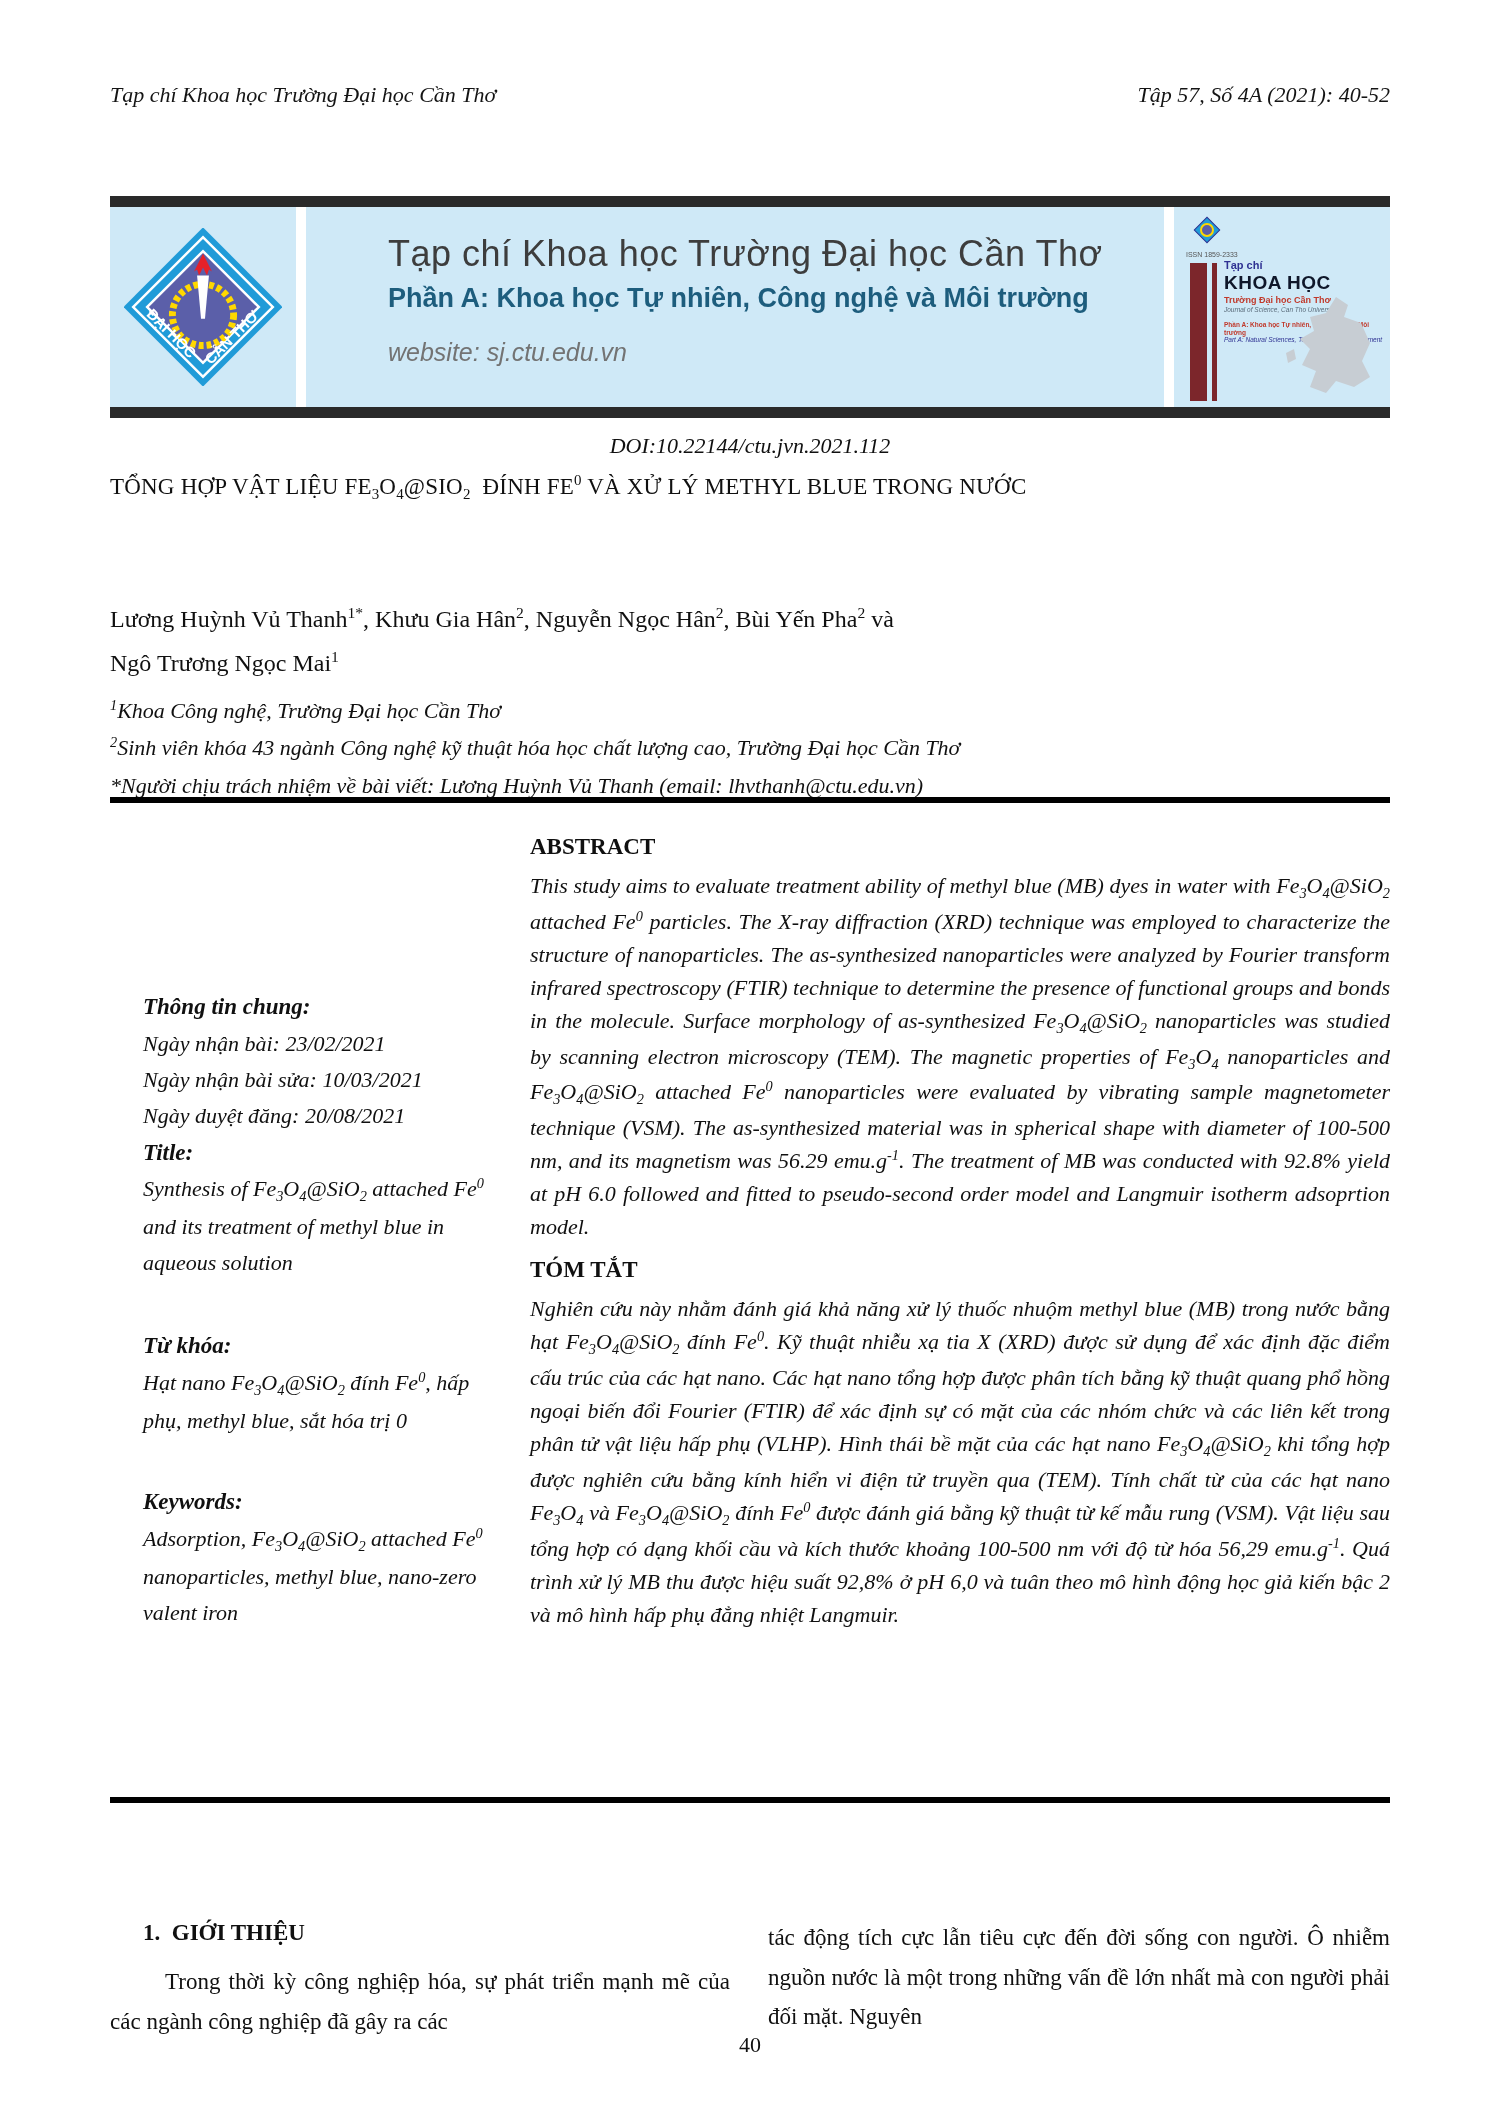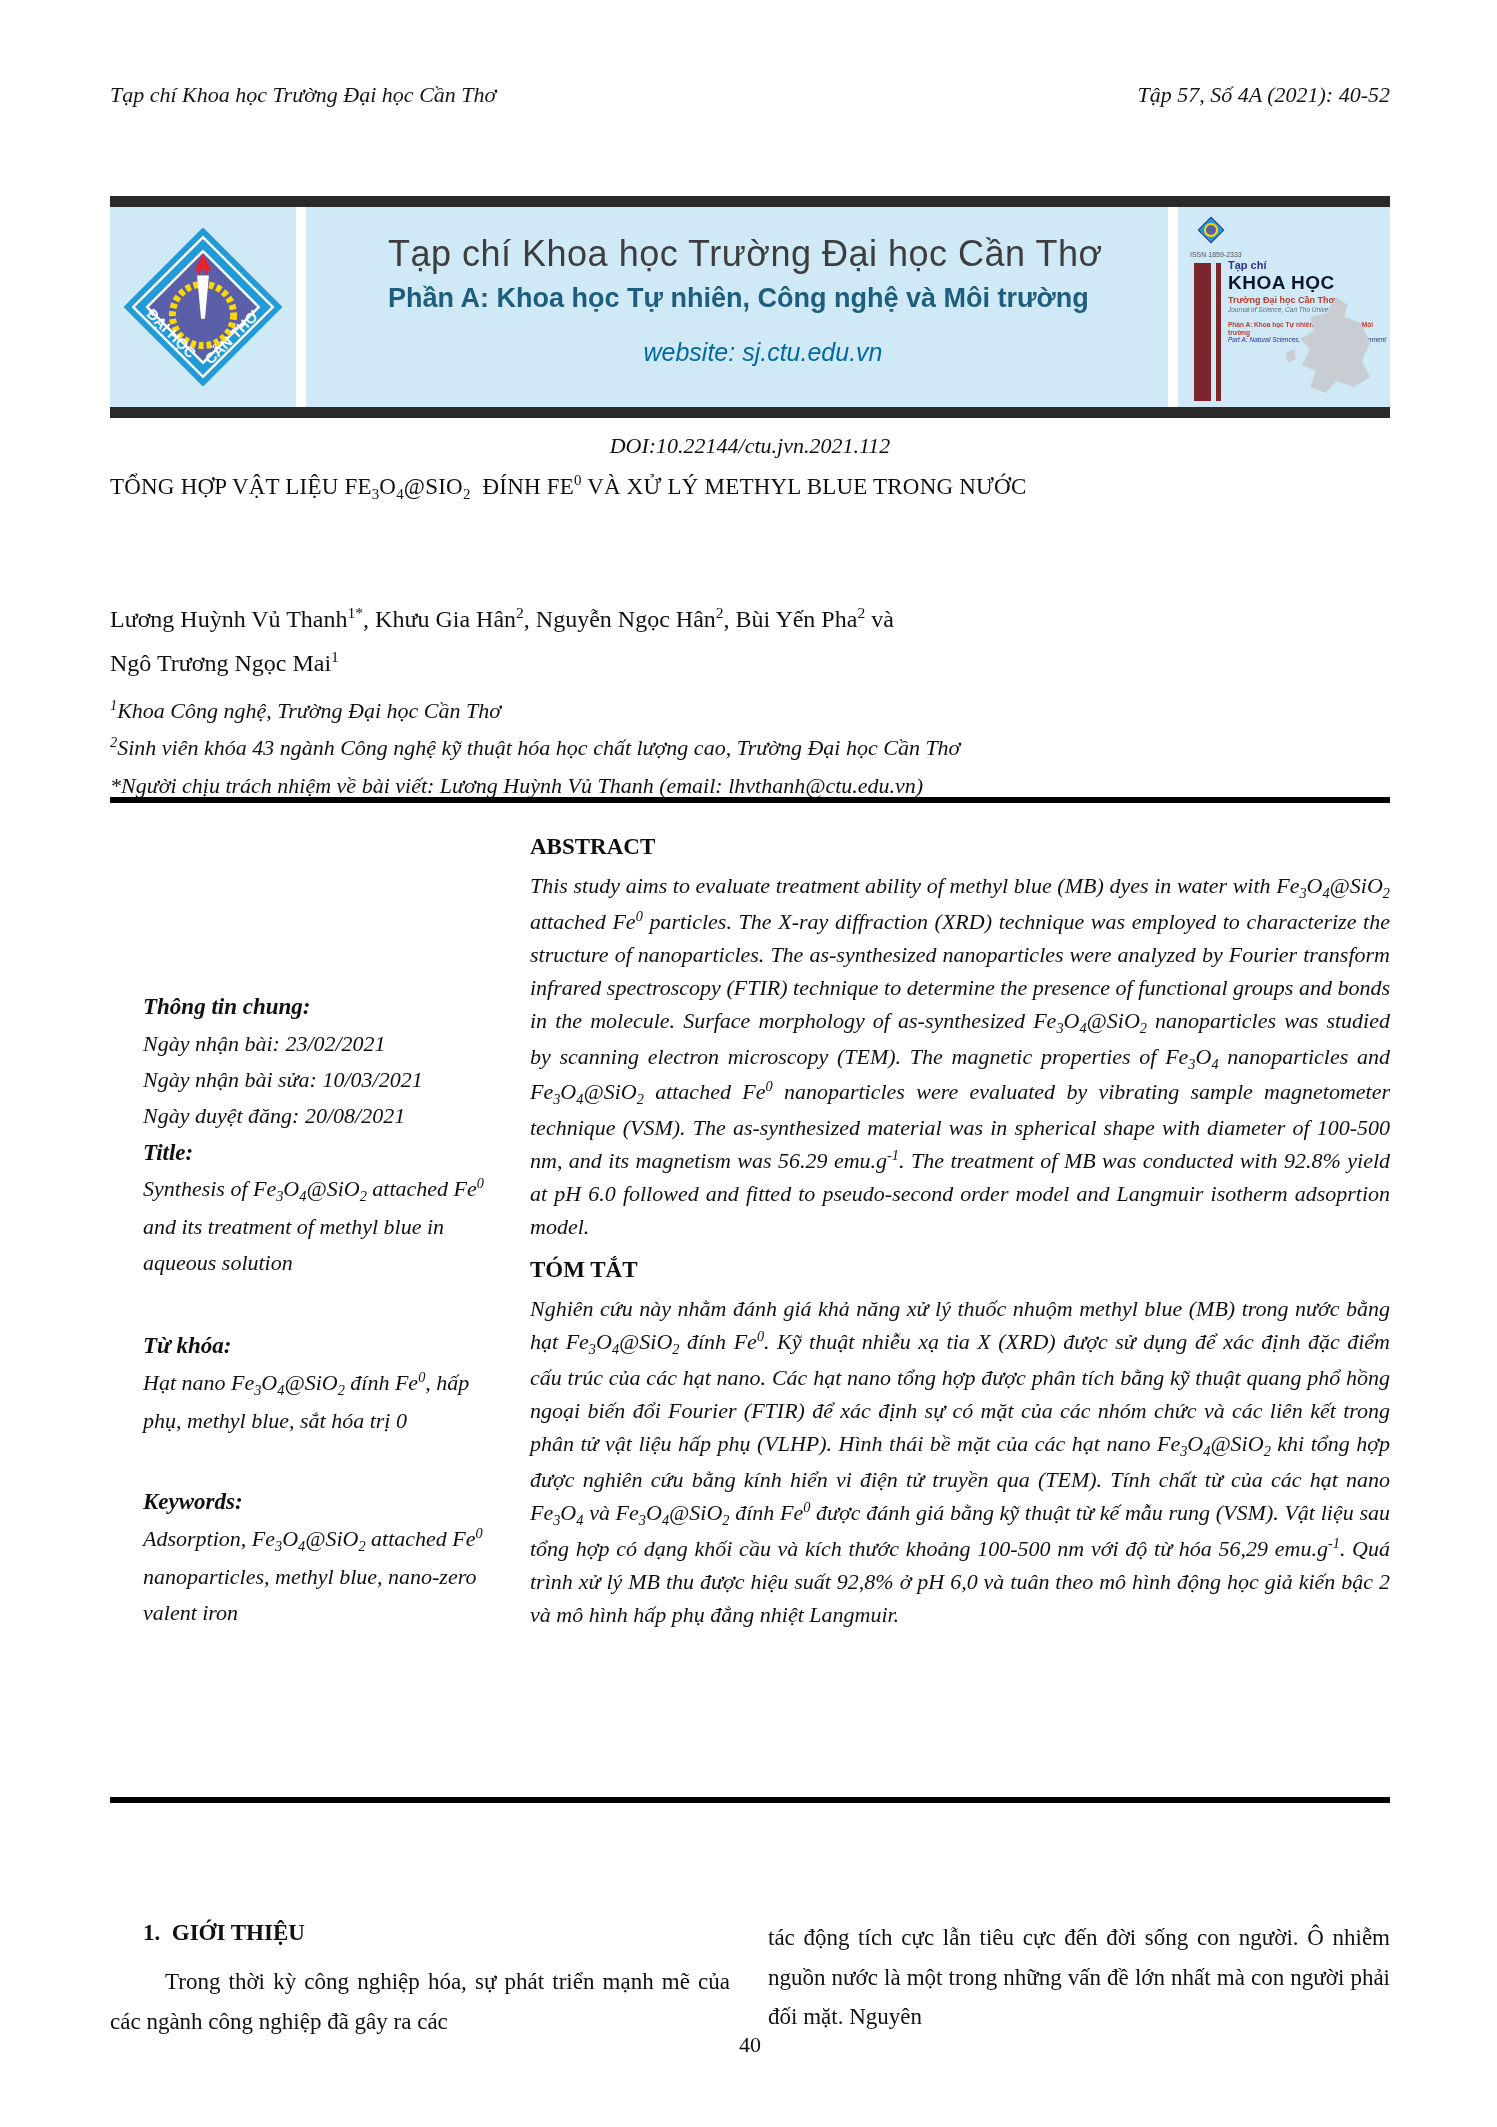--- a/index.html
+++ b/index.html
@@ -11,22 +11,22 @@
 
   
   .banner{top:196px;}
   .banner .bar{height:11px;background:#2a2a2a;}
   .banner-mid{display:flex;height:200px;background:#ffffff;}
   .panel{background:#cfe9f7;}
   .logo-panel{width:186px;display:flex;align-items:center;justify-content:center;margin-right:10px;}
   .center-panel{flex:1;margin-right:10px;padding:26px 30px 16px 82px;box-sizing:border-box;font-family:"Liberation Sans",sans-serif;}
   .banner-title{font-size:36px;color:#3d3d3d;letter-spacing:0.5px;}
   .banner-section{font-size:27px;font-weight:bold;color:#1d5d7d;margin-top:8px;}
-  .banner-web{font-size:25px;font-style:italic;color:#0369a1;margin-top:24px;text-align:center;}
-  .cover-panel{width:164px;position:relative;overflow:hidden;padding-left:48px;}
+  .banner-web{font-size:25px;font-style:italic;color:#737373;margin-top:24px;text-align:left;}
+  .cover-panel{width:216px;position:relative;overflow:hidden;}
   .cover-stripe{position:absolute;left:16px;top:56px;width:17px;height:138px;background:#7c262b;}
   .cover-stripe2{position:absolute;left:38px;top:56px;width:5px;height:138px;background:#7c262b;}
   .cover-issn{position:absolute;left:12px;top:44px;font-size:7px;color:#555;font-family:"Liberation Sans",sans-serif;}
   .cover-text{position:absolute;left:50px;top:52px;font-family:"Liberation Sans",sans-serif;line-height:1.15;}
   .cover-tapchi{font-size:11px;font-weight:bold;color:#2e3192;}
   .cover-khoahoc{font-size:19px;font-weight:bold;color:#0f172a;letter-spacing:0.5px;}
   .cover-univ{font-size:9px;font-weight:bold;color:#c0392b;margin-top:2px;}
   .cover-jen{font-size:6.5px;font-style:italic;color:#5a6b7a;}
   .cover-partvi{font-size:6.5px;font-weight:bold;color:#c0392b;margin-top:8px;}
   .cover-parten{font-size:6.5px;font-style:italic;color:#2e3192;}

